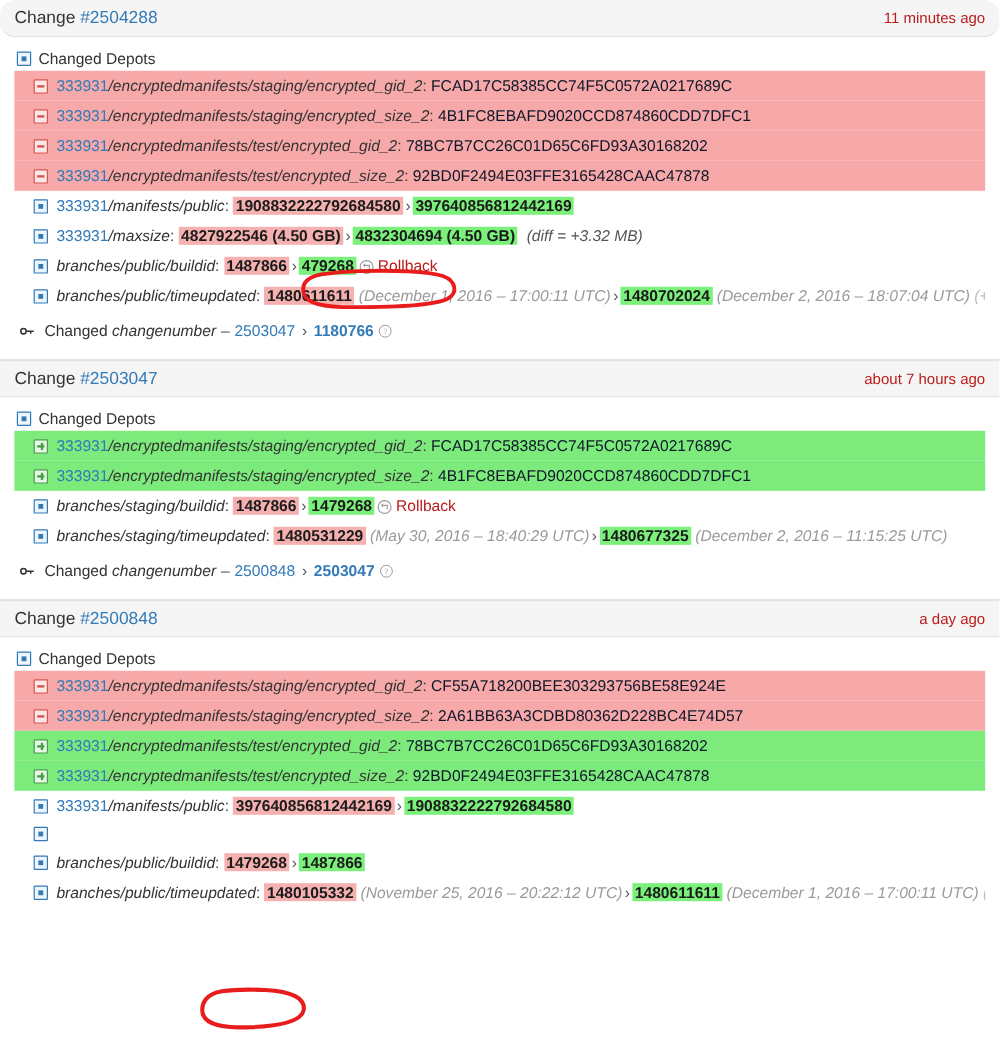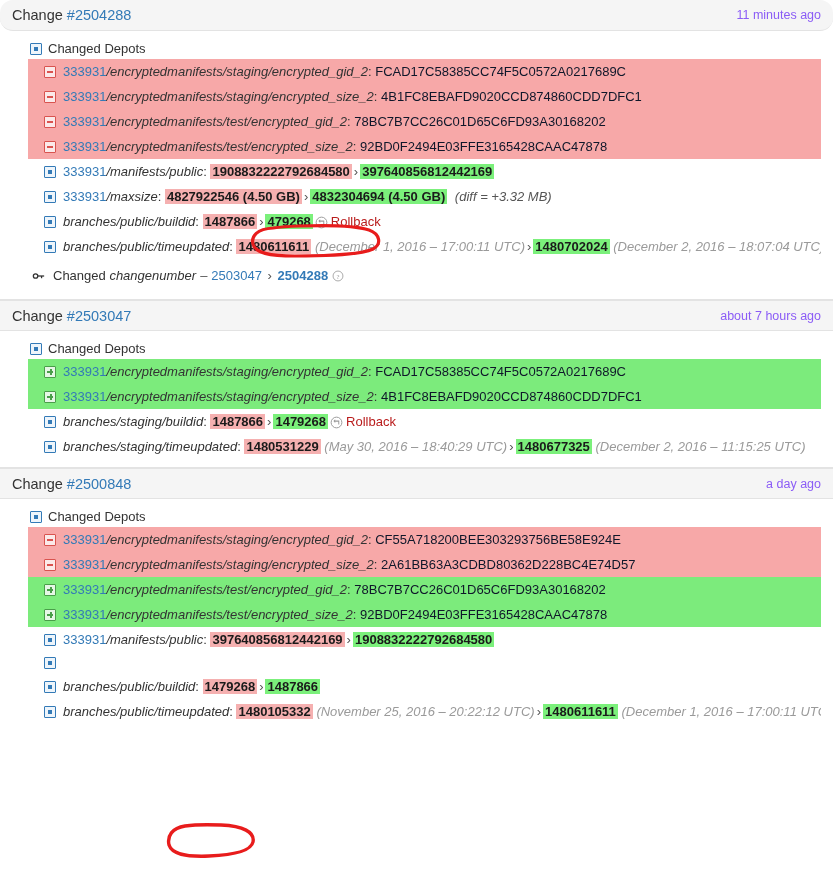--- a/index.html
+++ b/index.html
@@ -25,25 +25,25 @@
   }
   .change-header.first { border-top: none; border-radius: 13px; }
   .change-title {
     font-size: 14.5px;
     color: #333;
     white-space: nowrap;
   }
   .change-title .num { color: #337ab7; }
   .change-time {
     font-size: 12.5px;
-    color: #8b5cf6;
+    color: #b91c1c;
     white-space: nowrap;
   }
 
-  .panel-body { padding: 10px 12px 8px 12px; margin-left: 16px; }
+  .panel-body { padding: 10px 12px 8px 12px; }
 
   .section-label {
     display: flex;
     align-items: center;
     font-size: 13px;
     color: #333;
     margin-bottom: 3px;
     padding-left: 2px;
   }
   .section-label .lbl { margin-left: 6px; }
@@ -195,21 +195,21 @@
         <div class="row">
           <span class="ic ic-depot"></span>
           <span class="txt"><span class="path">branches/public/timeupdated</span>: <span class="hl-red">1480611611</span> <span class="muted">(December 1, 2016 – 17:00:11 UTC)</span><span class="arrow">›</span><span class="hl-green">1480702024</span> <span class="muted">(December 2, 2016 – 18:07:04 UTC)</span> <span class="muted-sm">(+2)</span></span>
         </div>
         <div class="changenum-row">
           <svg class="ic ic-key" viewBox="0 0 16 14">
             <circle cx="4" cy="7" r="2.6" fill="none" stroke="#333" stroke-width="1.5"></circle>
             <path d="M 6.6 7 L 14 7" stroke="#333" stroke-width="1.5"></path>
             <path d="M 11 7 L 11 9.6" stroke="#333" stroke-width="1.5"></path>
           </svg>
-          <span class="lbl"><span>Changed </span><span class="fieldname">changenumber</span><span class="dash">–</span><span class="lnk">2503047</span><span class="arrow"> › </span><span class="lnk b">2504288</span></span>
+          <span class="lbl"><span>Changed </span><span class="fieldname">changenumber</span><span class="dash">–</span><span class="lnk">2503047</span><span class="arrow"> › </span><span class="lnk b">1180766</span></span>
           <svg class="ic ic-help" viewBox="0 0 16 16">
             <circle cx="8" cy="8" r="6.6" fill="none" stroke="#999" stroke-width="1.1"></circle>
             <text x="8" y="11.6" text-anchor="middle" font-size="9" font-family="Liberation Serif, serif" fill="#999">?</text>
           </svg>
         </div>
       </div>
     </div>
     <div class="change-block blk-sep">
       <div class="change-header">
         <div class="change-title"><span>Change </span><span class="num">#2503047</span></div>
@@ -232,20 +232,32 @@
           <span class="ic ic-depot"></span>
           <span class="txt"><span class="path">branches/staging/buildid</span>: <span class="hl-red">1487866</span><span class="arrow">›</span><span class="hl-green">1479268</span><svg class="ic ic-rollback" viewBox="0 0 16 16">
               <circle cx="8" cy="8" r="6.6" fill="none" stroke="#9a9a9a" stroke-width="1.2"></circle>
               <path d="M 10.6 5.6 L 6.4 5.6 L 6.4 4.1 L 4.2 6.3 L 6.4 8.5 L 6.4 7 L 10.2 7 L 10.2 10.6 L 11.4 10.6 L 11.4 5.6 Z" fill="#9a9a9a"></path>
             </svg><span class="rollback-txt">Rollback</span></span>
         </div>
         <div class="row">
           <span class="ic ic-depot"></span>
           <span class="txt"><span class="path">branches/staging/timeupdated</span>: <span class="hl-red">1480531229</span> <span class="muted">(May 30, 2016 – 18:40:29 UTC)</span><span class="arrow">›</span><span class="hl-green">1480677325</span> <span class="muted">(December 2, 2016 – 11:15:25 UTC)</span> </span>
         </div>
+        <div class="changenum-row">
+          <svg class="ic ic-key" viewBox="0 0 16 14">
+            <circle cx="4" cy="7" r="2.6" fill="none" stroke="#333" stroke-width="1.5"></circle>
+            <path d="M 6.6 7 L 14 7" stroke="#333" stroke-width="1.5"></path>
+            <path d="M 11 7 L 11 9.6" stroke="#333" stroke-width="1.5"></path>
+          </svg>
+          <span class="lbl"><span>Changed </span><span class="fieldname">changenumber</span><span class="dash">–</span><span class="lnk">2500848</span><span class="arrow"> › </span><span class="lnk b">2503047</span></span>
+          <svg class="ic ic-help" viewBox="0 0 16 16">
+            <circle cx="8" cy="8" r="6.6" fill="none" stroke="#999" stroke-width="1.1"></circle>
+            <text x="8" y="11.6" text-anchor="middle" font-size="9" font-family="Liberation Serif, serif" fill="#999">?</text>
+          </svg>
+        </div>
       </div>
     </div>
     <div class="change-block">
       <div class="change-header">
         <div class="change-title"><span>Change </span><span class="num">#2500848</span></div>
         <div class="change-time">a day ago</div>
       </div>
       <div class="panel-body">
         <div class="section-label">
           <span class="ic ic-depot"></span>

